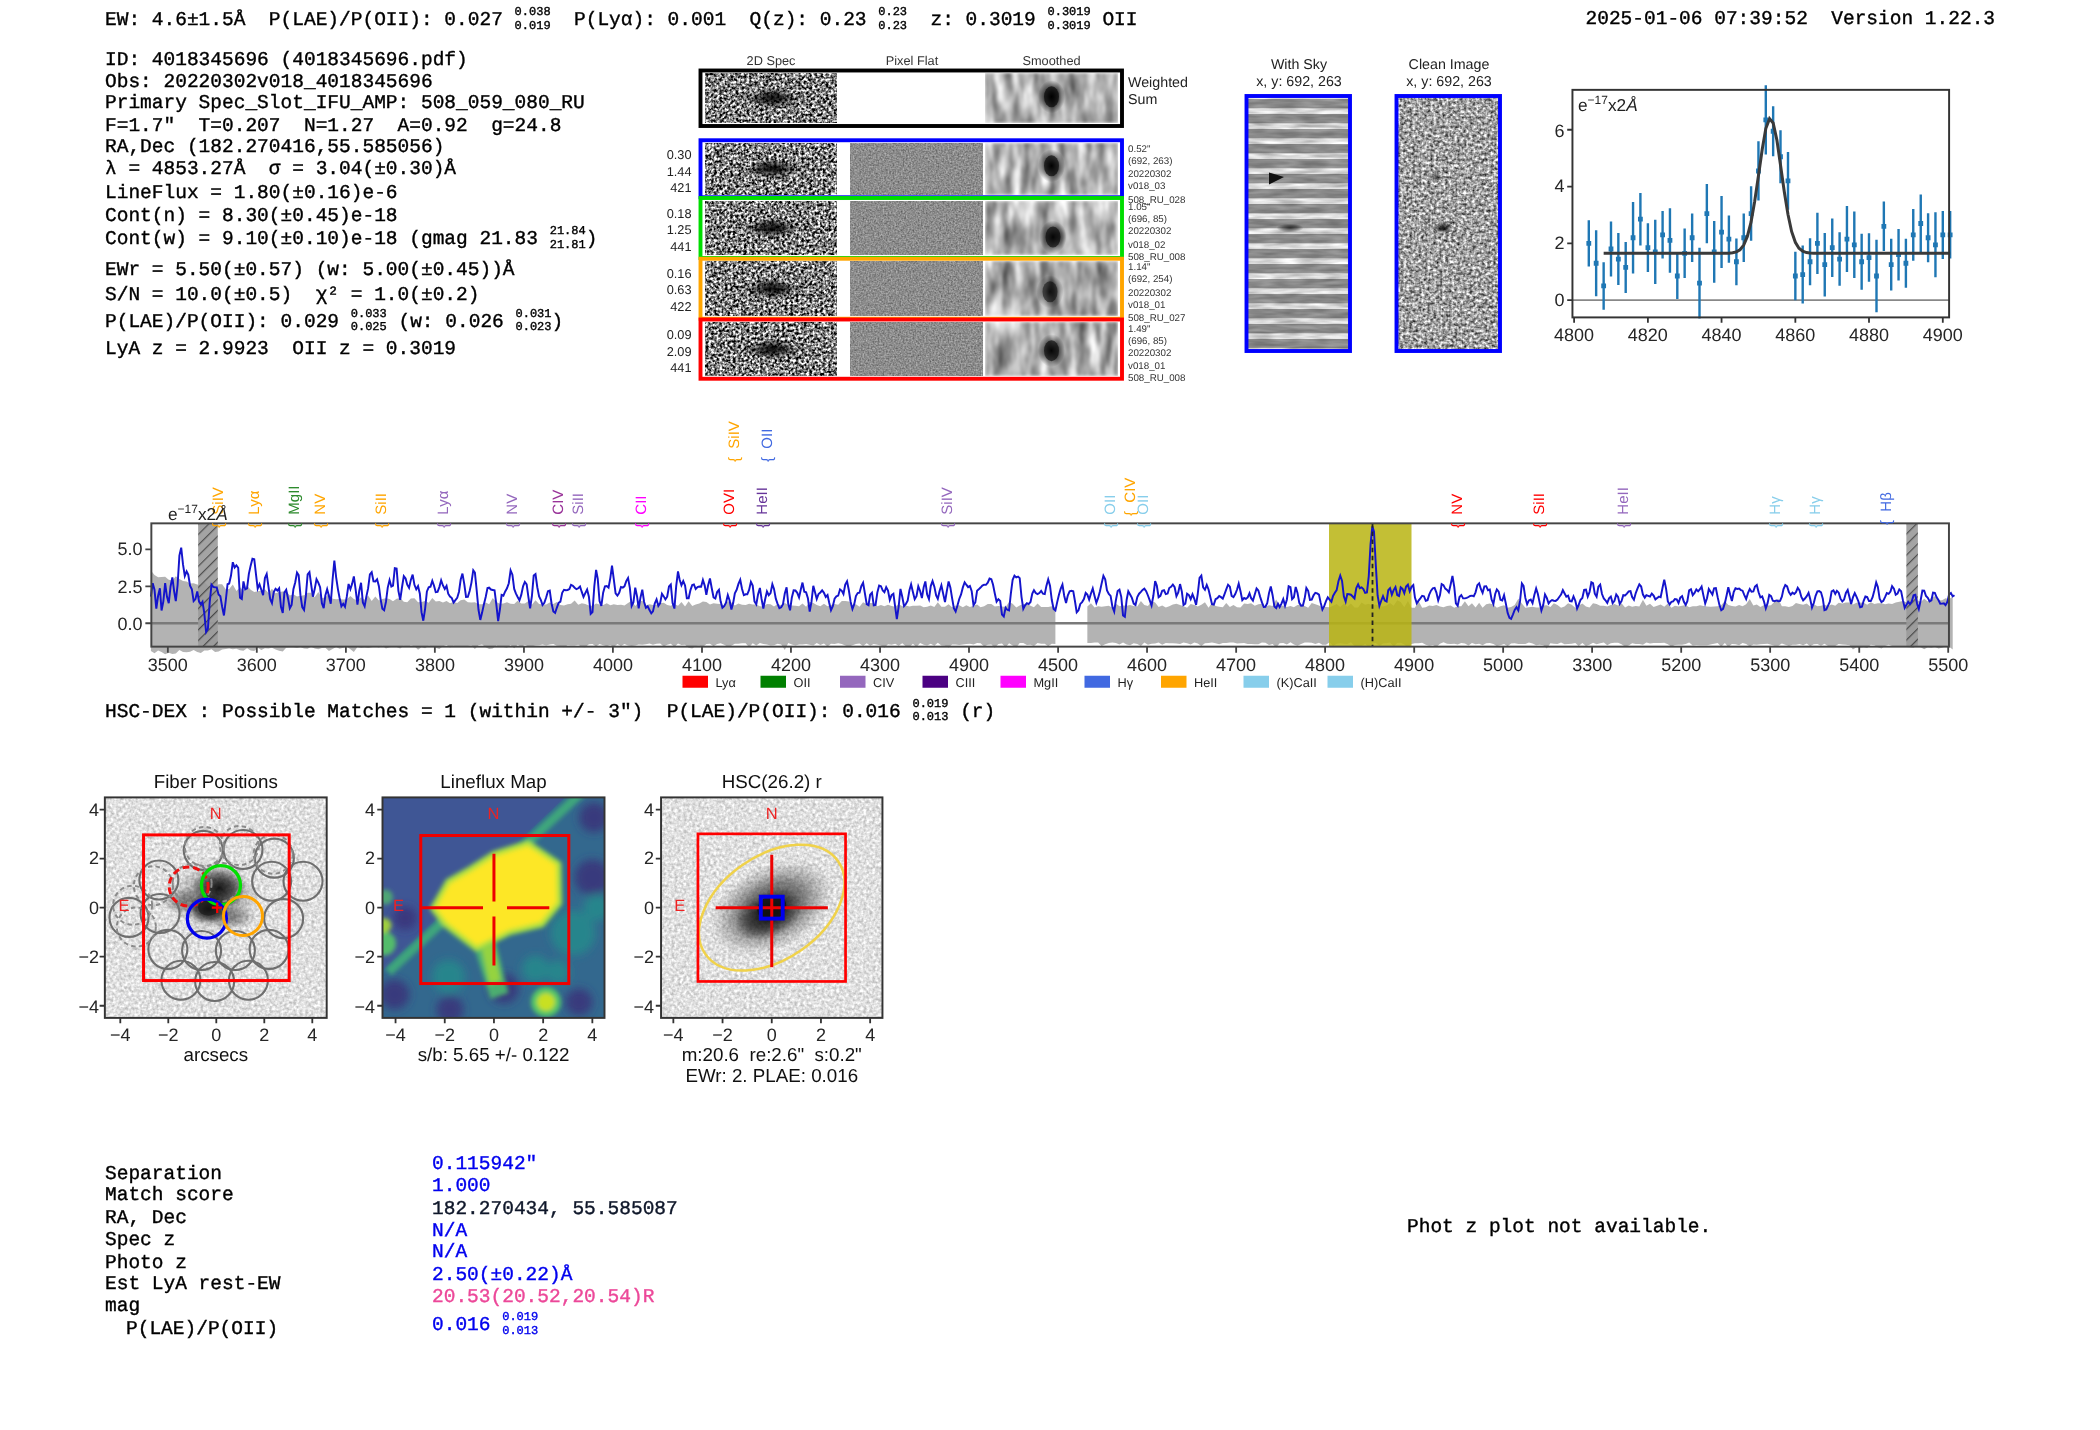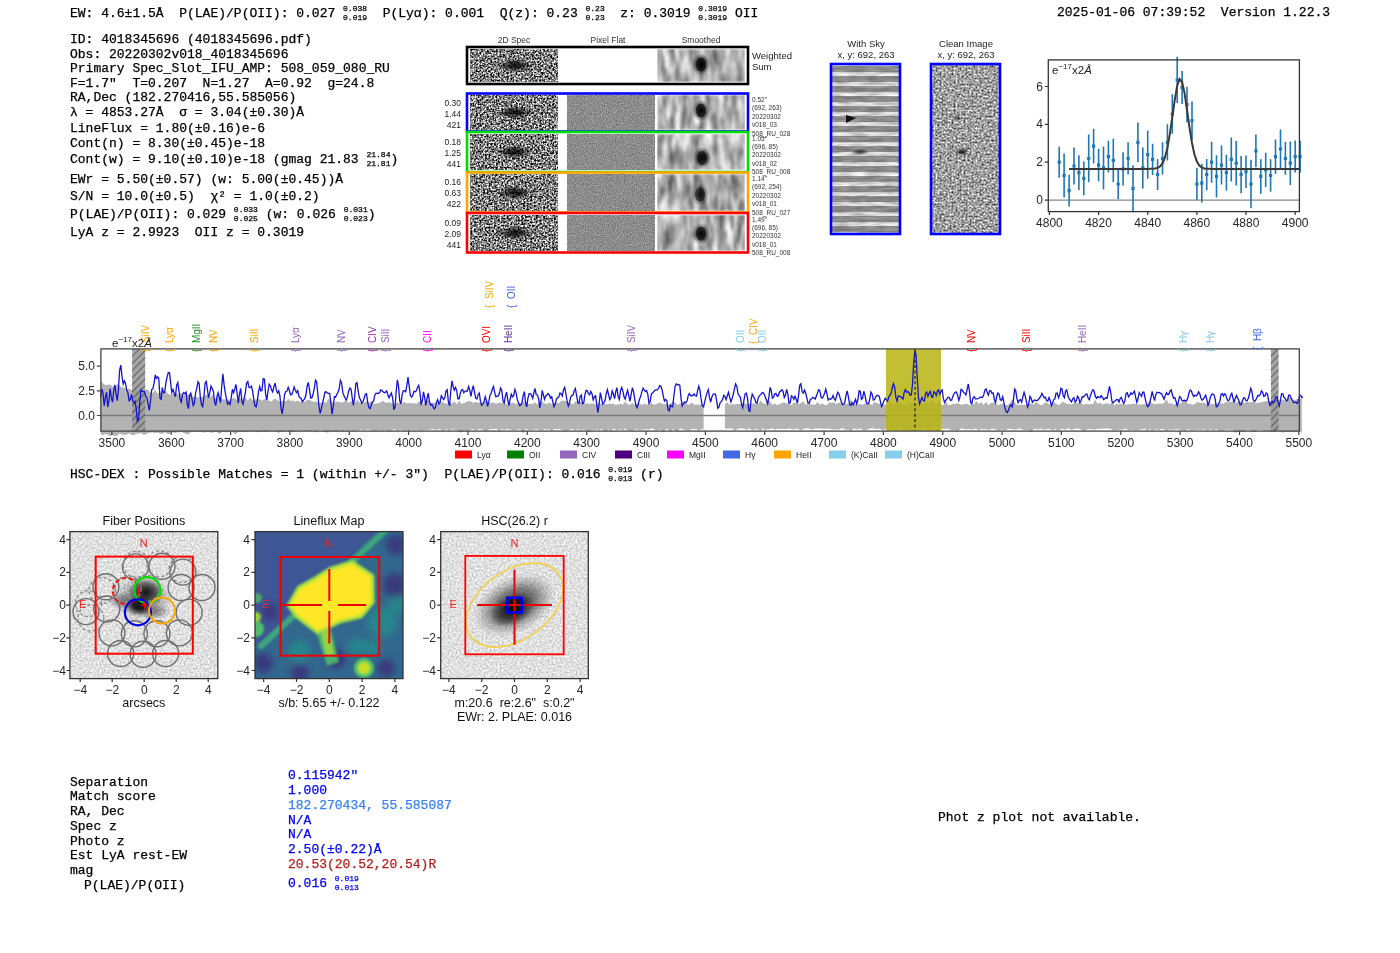--- a/index.html
+++ b/index.html
@@ -375,21 +375,21 @@
 <div class="t" style="left:467.97900000000004px;top:435.5px;font-size:12px;color:#262626;font-family:&quot;Liberation Sans&quot;,sans-serif;transform:translateX(-50%);">4100</div>
 <div class="t" style="left:527.3255px;top:435.5px;font-size:12px;color:#262626;font-family:&quot;Liberation Sans&quot;,sans-serif;transform:translateX(-50%);">4200</div>
 <div class="t" style="left:586.672px;top:435.5px;font-size:12px;color:#262626;font-family:&quot;Liberation Sans&quot;,sans-serif;transform:translateX(-50%);">4300</div>
 <div class="t" style="left:646.0185px;top:435.5px;font-size:12px;color:#262626;font-family:&quot;Liberation Sans&quot;,sans-serif;transform:translateX(-50%);">4900</div>
 <div class="t" style="left:705.365px;top:435.5px;font-size:12px;color:#262626;font-family:&quot;Liberation Sans&quot;,sans-serif;transform:translateX(-50%);">4500</div>
 <div class="t" style="left:764.7115px;top:435.5px;font-size:12px;color:#262626;font-family:&quot;Liberation Sans&quot;,sans-serif;transform:translateX(-50%);">4600</div>
 <div class="t" style="left:824.058px;top:435.5px;font-size:12px;color:#262626;font-family:&quot;Liberation Sans&quot;,sans-serif;transform:translateX(-50%);">4700</div>
 <div class="t" style="left:883.4045px;top:435.5px;font-size:12px;color:#262626;font-family:&quot;Liberation Sans&quot;,sans-serif;transform:translateX(-50%);">4800</div>
 <div class="t" style="left:942.751px;top:435.5px;font-size:12px;color:#262626;font-family:&quot;Liberation Sans&quot;,sans-serif;transform:translateX(-50%);">4900</div>
 <div class="t" style="left:1002.0975px;top:435.5px;font-size:12px;color:#262626;font-family:&quot;Liberation Sans&quot;,sans-serif;transform:translateX(-50%);">5000</div>
-<div class="t" style="left:1061.444px;top:435.5px;font-size:12px;color:#262626;font-family:&quot;Liberation Sans&quot;,sans-serif;transform:translateX(-50%);">5100</div>
+<div class="t" style="left:1061.444px;top:435.5px;font-size:12px;color:#262626;font-family:&quot;Liberation Sans&quot;,sans-serif;transform:translateX(-50%);">3300</div>
 <div class="t" style="left:1120.7905px;top:435.5px;font-size:12px;color:#262626;font-family:&quot;Liberation Sans&quot;,sans-serif;transform:translateX(-50%);">5200</div>
 <div class="t" style="left:1180.1370000000002px;top:435.5px;font-size:12px;color:#262626;font-family:&quot;Liberation Sans&quot;,sans-serif;transform:translateX(-50%);">5300</div>
 <div class="t" style="left:1239.4835px;top:435.5px;font-size:12px;color:#262626;font-family:&quot;Liberation Sans&quot;,sans-serif;transform:translateX(-50%);">5400</div>
 <div class="t" style="left:1298.8300000000002px;top:435.5px;font-size:12px;color:#262626;font-family:&quot;Liberation Sans&quot;,sans-serif;transform:translateX(-50%);">5500</div>
 <div class="t" style="left:112px;top:335px;font-size:11.5px;color:#222;font-family:&quot;Liberation Sans&quot;,sans-serif;">e<sup style="font-size:8px">−17</sup>x2<i>Å</i></div>
 <div class="t" style="left:477px;top:449.5px;font-size:8.5px;color:#222;font-family:&quot;Liberation Sans&quot;,sans-serif;">Lyα</div>
 <div class="t" style="left:529px;top:449.5px;font-size:8.5px;color:#222;font-family:&quot;Liberation Sans&quot;,sans-serif;">OII</div>
 <div class="t" style="left:582px;top:449.5px;font-size:8.5px;color:#222;font-family:&quot;Liberation Sans&quot;,sans-serif;">CIV</div>
 <div class="t" style="left:637px;top:449.5px;font-size:8.5px;color:#222;font-family:&quot;Liberation Sans&quot;,sans-serif;">CIII</div>
 <div class="t" style="left:689px;top:449.5px;font-size:8.5px;color:#222;font-family:&quot;Liberation Sans&quot;,sans-serif;">MgII</div>
@@ -444,19 +444,19 @@
 <div class="t m13" style="left:70px;top:774.5px">Separation</div>
 <div class="t m13" style="left:70px;top:789.3px">Match score</div>
 <div class="t m13" style="left:70px;top:804.1px">RA, Dec</div>
 <div class="t m13" style="left:70px;top:818.9px">Spec z</div>
 <div class="t m13" style="left:70px;top:833.7px">Photo z</div>
 <div class="t m13" style="left:70px;top:848.4px">Est LyA rest-EW</div>
 <div class="t m13" style="left:70px;top:863.2px">mag</div>
 <div class="t m13" style="left:84px;top:878.0px">P(LAE)/P(OII)</div>
 <div class="t m13" style="left:288px;top:768.1px;color:#0000ee">0.115942"</div>
 <div class="t m13" style="left:288px;top:782.9px;color:#0000ee">1.000</div>
-<div class="t m13" style="left:288px;top:797.7px;color:#3b82f6">182.270434, 55.585087</div>
+<div class="t m13" style="left:288px;top:797.7px;color:#0f172a">182.270434, 55.585087</div>
 <div class="t m13" style="left:288px;top:812.5px;color:#0000ee">N/A</div>
 <div class="t m13" style="left:288px;top:827.3px;color:#0000ee">N/A</div>
 <div class="t m13" style="left:288px;top:842.0px;color:#0000ee">2.50(±0.22)Å</div>
-<div class="t m13" style="left:288px;top:856.8px;color:#b91c1c">20.53(20.52,20.54)R</div>
+<div class="t m13" style="left:288px;top:856.8px;color:#ec4899">20.53(20.52,20.54)R</div>
 <div class="t m13" style="left:288px;top:875.3px;color:#0000ee">0.016 <span class="fr" style="font-size:8.0px;line-height:8.5px;vertical-align:middle"><span>0.019</span><span>0.013</span></span></div>
 <div class="t m13" style="left:938px;top:810px">Phot z plot not available.</div>
 </div>
 </body></html>

